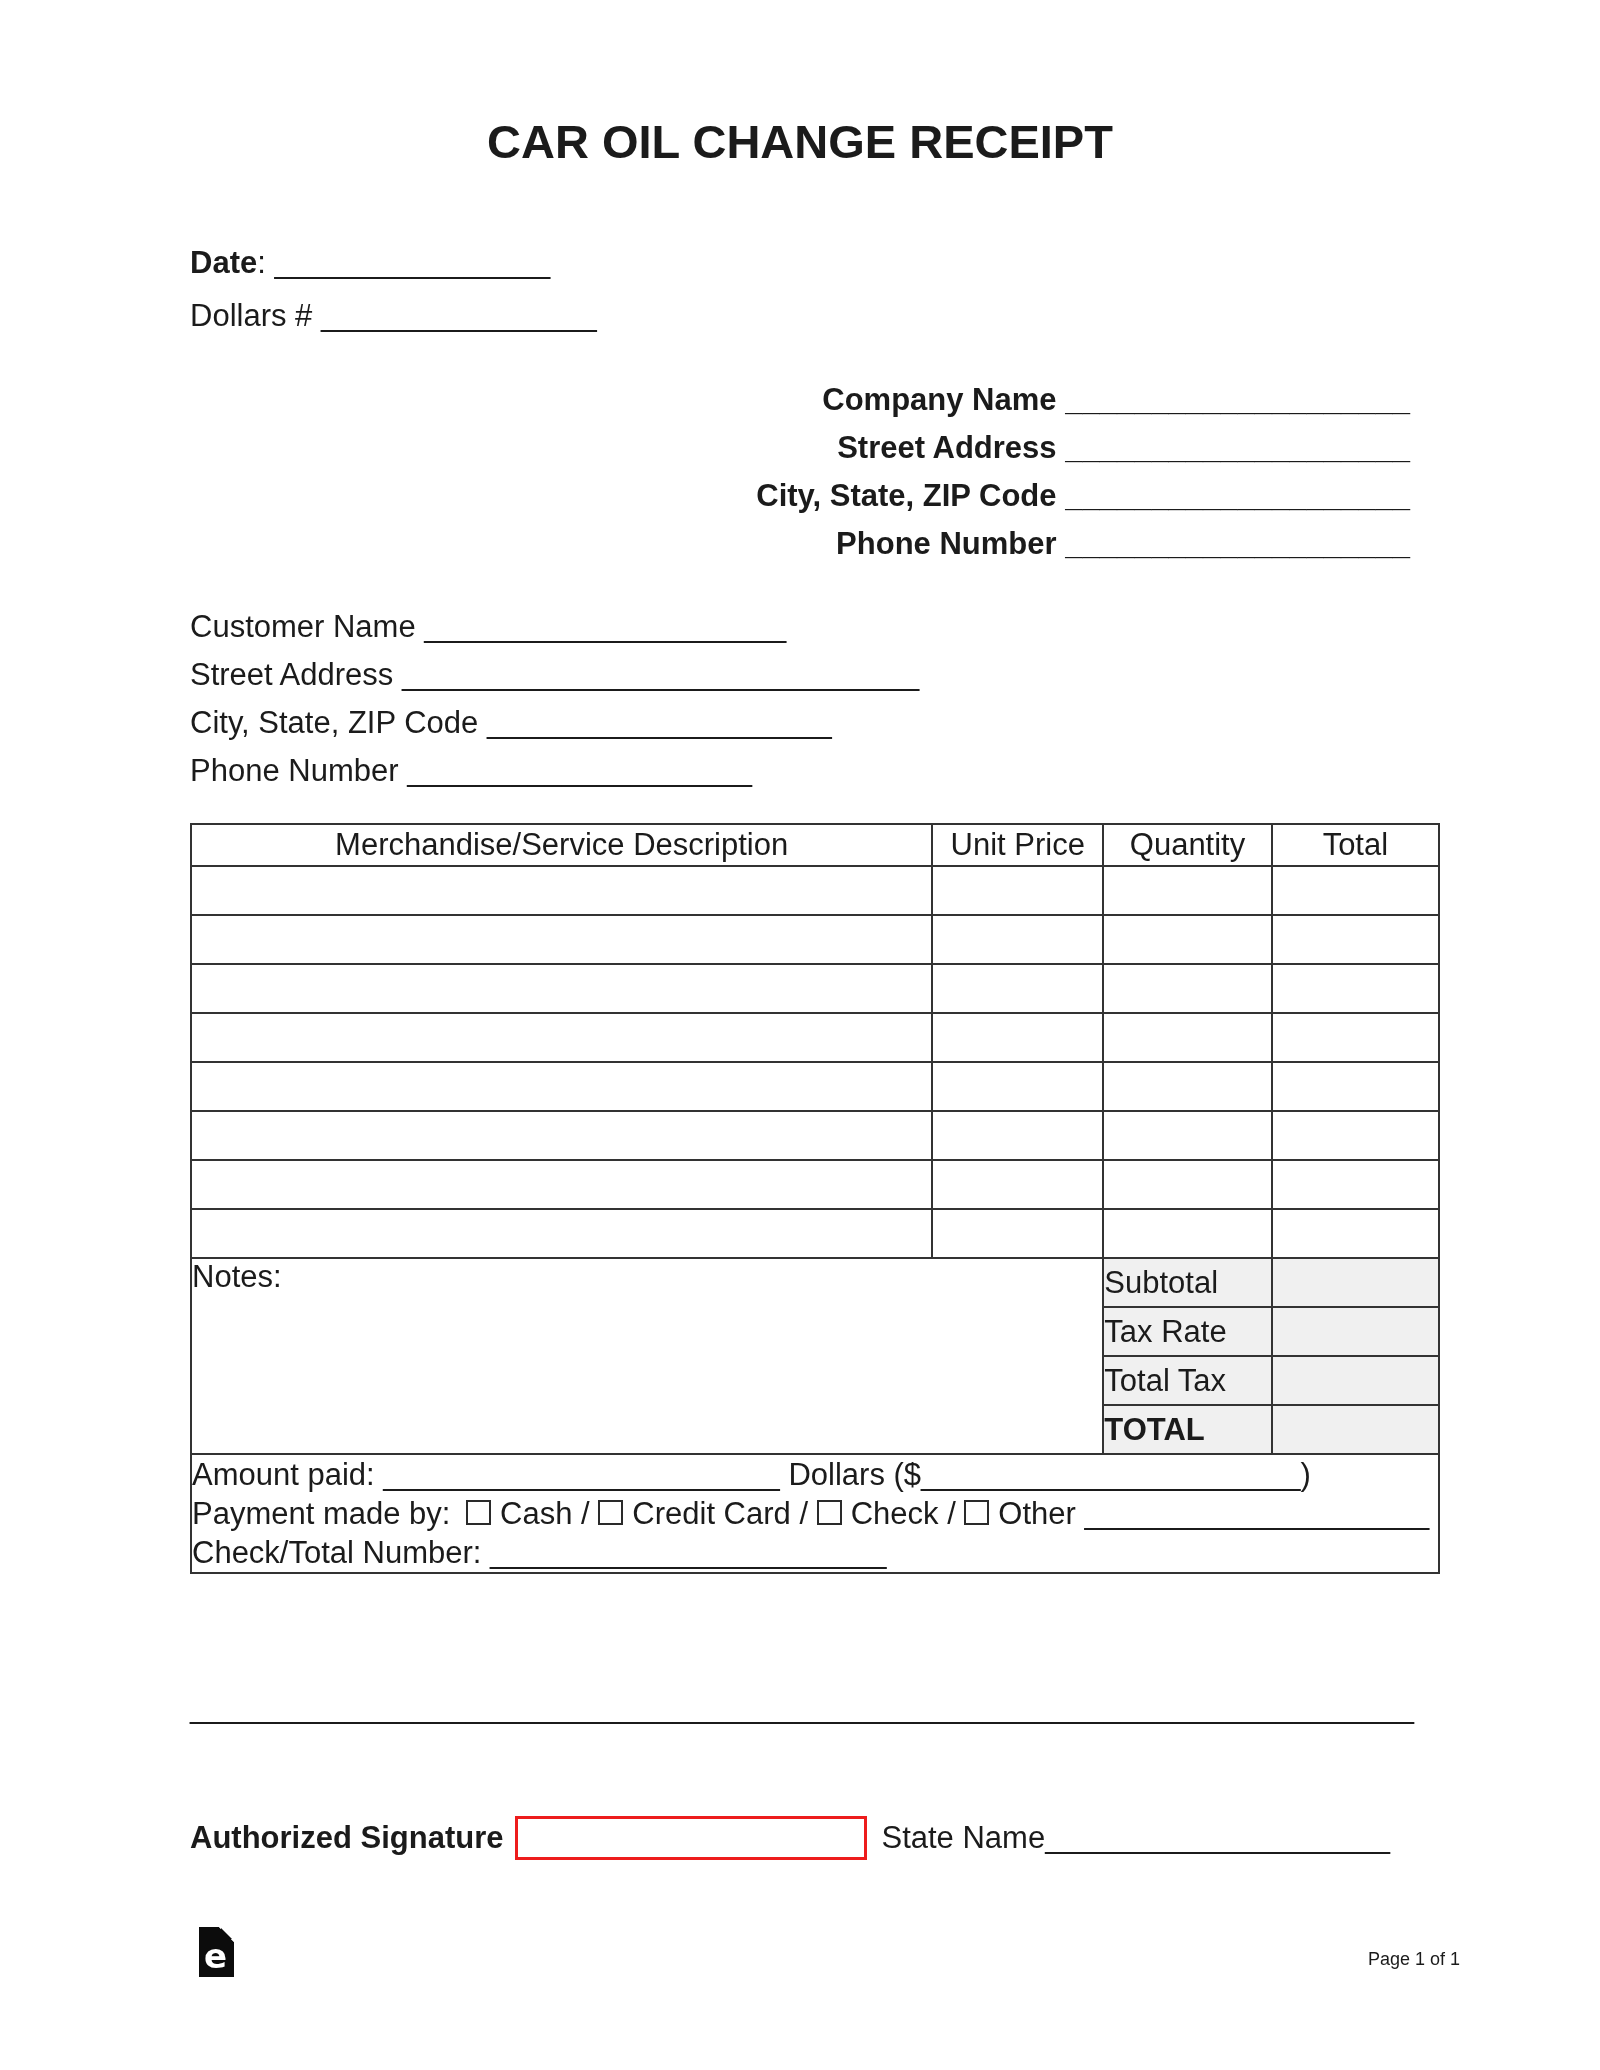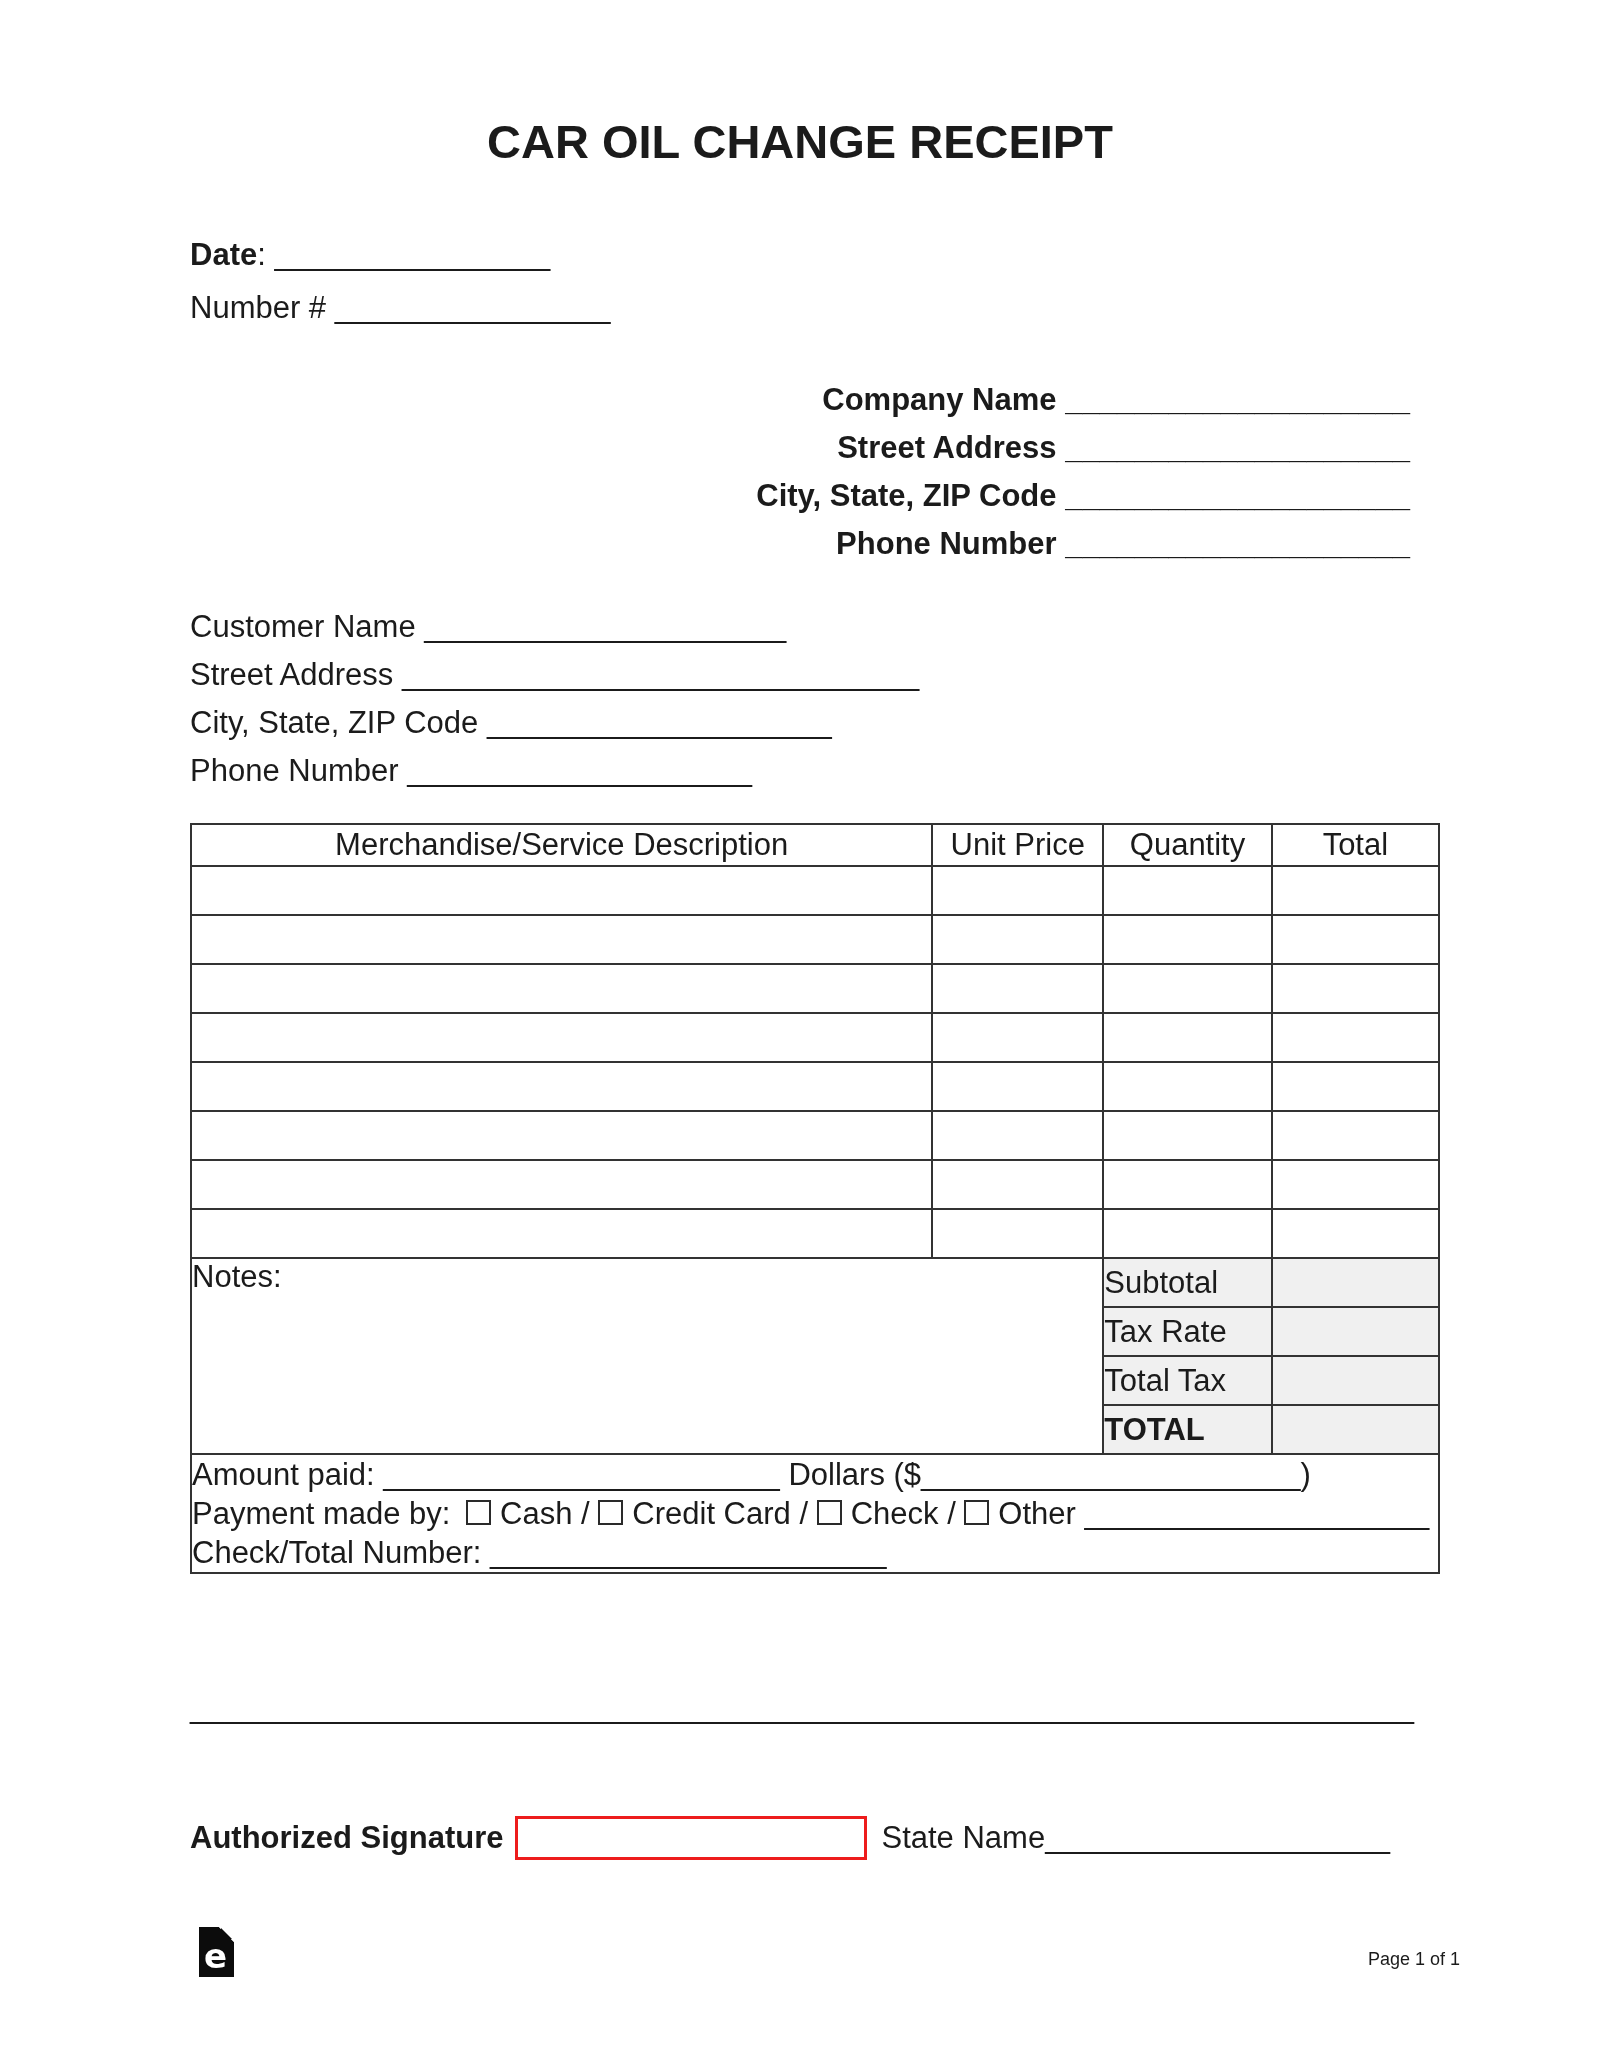--- a/index.html
+++ b/index.html
@@ -14,21 +14,21 @@
   }
   .bold{font-weight:bold;}
   .blank{white-space:nowrap;letter-spacing:0;}
 
   .doc-title{
     position:absolute;top:114px;left:0;right:0;
     margin:0;text-align:center;
     font-size:47px;font-weight:bold;line-height:56px;
   }
 
-  .meta-block{position:absolute;left:190px;top:228px;font-size:31px;line-height:53px;}
+  .meta-block{position:absolute;left:190px;top:236px;font-size:31px;line-height:53px;}
   .company-block{position:absolute;right:190px;top:376px;text-align:right;font-size:31px;line-height:48px;font-weight:bold;}
   .customer-block{position:absolute;left:190px;top:603px;font-size:31px;line-height:48px;}
   .info-row{white-space:nowrap;}
 
   table.items{
     position:absolute;left:190px;top:823px;
     width:1250px;border-collapse:collapse;
     font-size:31px;table-layout:fixed;padding-left:44px;
   }
   table.items col.c-desc{width:59.4%;}
@@ -76,21 +76,21 @@
 </style>
 </head>
 <body>
 
 <div class="page">
 
   <h1 class="doc-title">CAR OIL CHANGE RECEIPT</h1>
 
   <div class="meta-block">
     <div class="info-row"><span class="bold">Date</span><span>: </span><span class="blank">________________</span></div>
-    <div class="info-row"><span>Number # </span><span class="blank">________________</span></div>
+    <div class="info-row"><span>Dollars # </span><span class="blank">________________</span></div>
   </div>
 
   <div class="company-block">
     <div class="info-row"><span>Company Name </span><span class="blank">____________________</span></div>
     <div class="info-row"><span>Street Address </span><span class="blank">____________________</span></div>
     <div class="info-row"><span>City, State, ZIP Code </span><span class="blank">____________________</span></div>
     <div class="info-row"><span>Phone Number </span><span class="blank">____________________</span></div>
   </div>
 
   <div class="customer-block">

